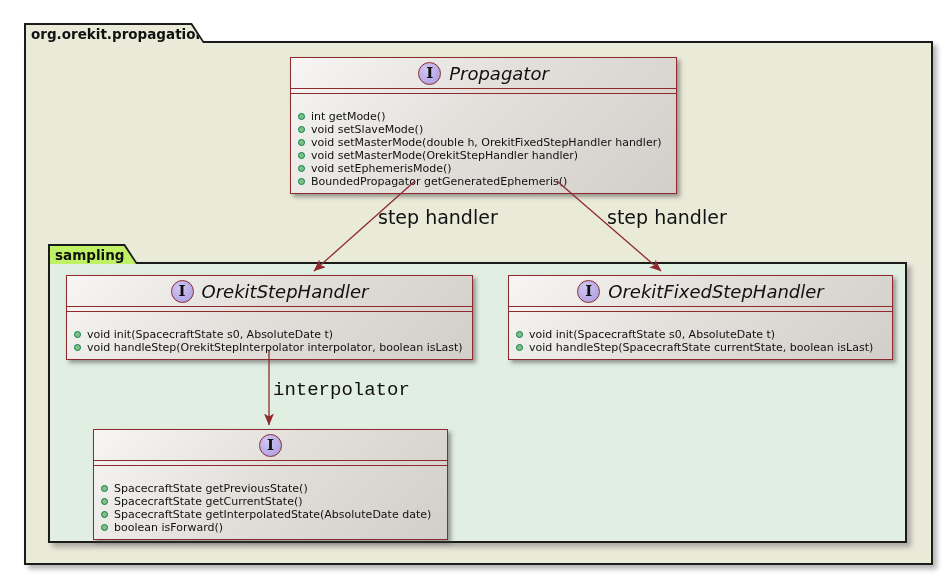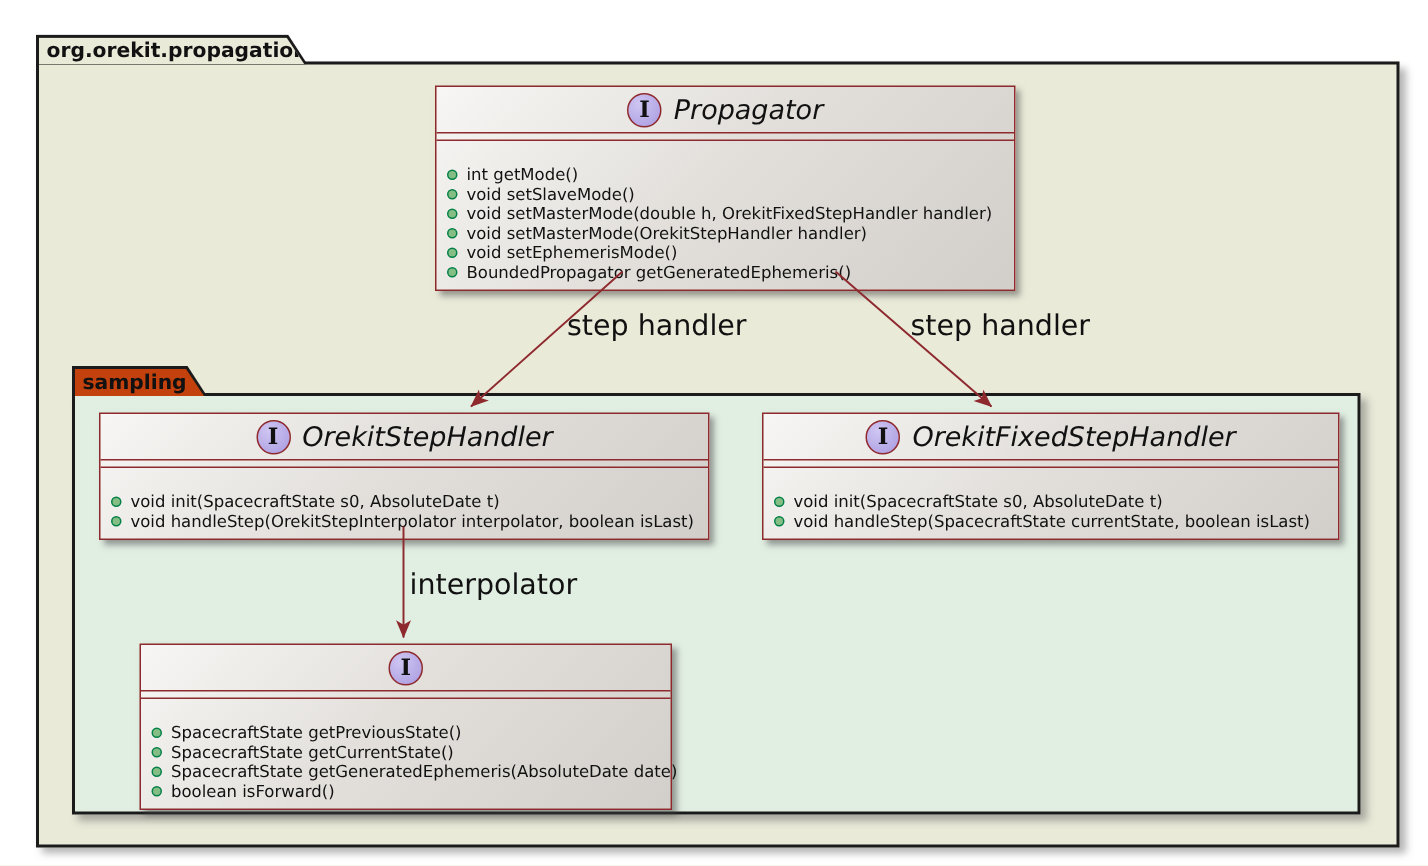--- a/index.html
+++ b/index.html
@@ -32,21 +32,21 @@
     left: 2px; top: 2px; right: 2px; bottom: 0;
     clip-path: polygon(0 0, calc(100% - 12px) 0, 100% 100%, 0 100%);
     display: flex; align-items: center;
     padding: 0 20px 1px 5px;
     font-weight: bold; font-size: 13.5px;
     white-space: nowrap;
   }
   .pkg-tab.outer { left: 24px; top: 23px; width: 181px; height: 20px; }
   .pkg-tab.outer .tab-fill { background: #EAEAD9; }
   .pkg-tab.inner { left: 48px; top: 244px; width: 90px; height: 20px; }
-  .pkg-tab.inner .tab-fill { background: #c2410c; }
+  .pkg-tab.inner .tab-fill { background: #bef264; }
 
   
   .uml-class {
     position: absolute;
     border: 1.5px solid #8E2A2E;
     background: linear-gradient(135deg, #F7F6F4 0%, #E3E0DC 45%, #D2CFCA 100%);
     box-shadow: 3px 3px 4px rgba(70,70,70,0.5);
   }
   .cls-header {
     height: 31px;
@@ -85,21 +85,21 @@
     width: 952px; height: 577px;
     pointer-events: none;
   }
   .edge-label {
     position: absolute;
     font-size: 19px;
     white-space: nowrap;
   }
   #edge-label-left  { left: 378px; top: 206px; }
   #edge-label-right { left: 607px; top: 206px; }
-  #edge-label-down  { left: 273px; top: 379px; }
+  #edge-label-down  { left: 273px; top: 379px; font-family: Liberation Mono, monospace; }
 </style>
 </head>
 <body>
 
 <div class="canvas">
 
   <div class="pkg-body outer"></div>
   <div class="pkg-tab outer">
     <div class="tab-fill">
       <span>org.orekit.propagation</span>
@@ -192,21 +192,21 @@
       <div class="method-row">
           <span class="vis-dot"></span>
           <span>SpacecraftState getPreviousState()</span>
         </div>
       <div class="method-row">
           <span class="vis-dot"></span>
           <span>SpacecraftState getCurrentState()</span>
         </div>
       <div class="method-row">
           <span class="vis-dot"></span>
-          <span>SpacecraftState getGeneratedEphemeris(AbsoluteDate date)</span>
+          <span>SpacecraftState getInterpolatedState(AbsoluteDate date)</span>
         </div>
       <div class="method-row">
           <span class="vis-dot"></span>
           <span>boolean isForward()</span>
         </div>
     </div>
   </div>
 
   <svg class="edge-overlay" viewBox="0 0 952 577" xmlns="http://www.w3.org/2000/svg">
     <defs>

